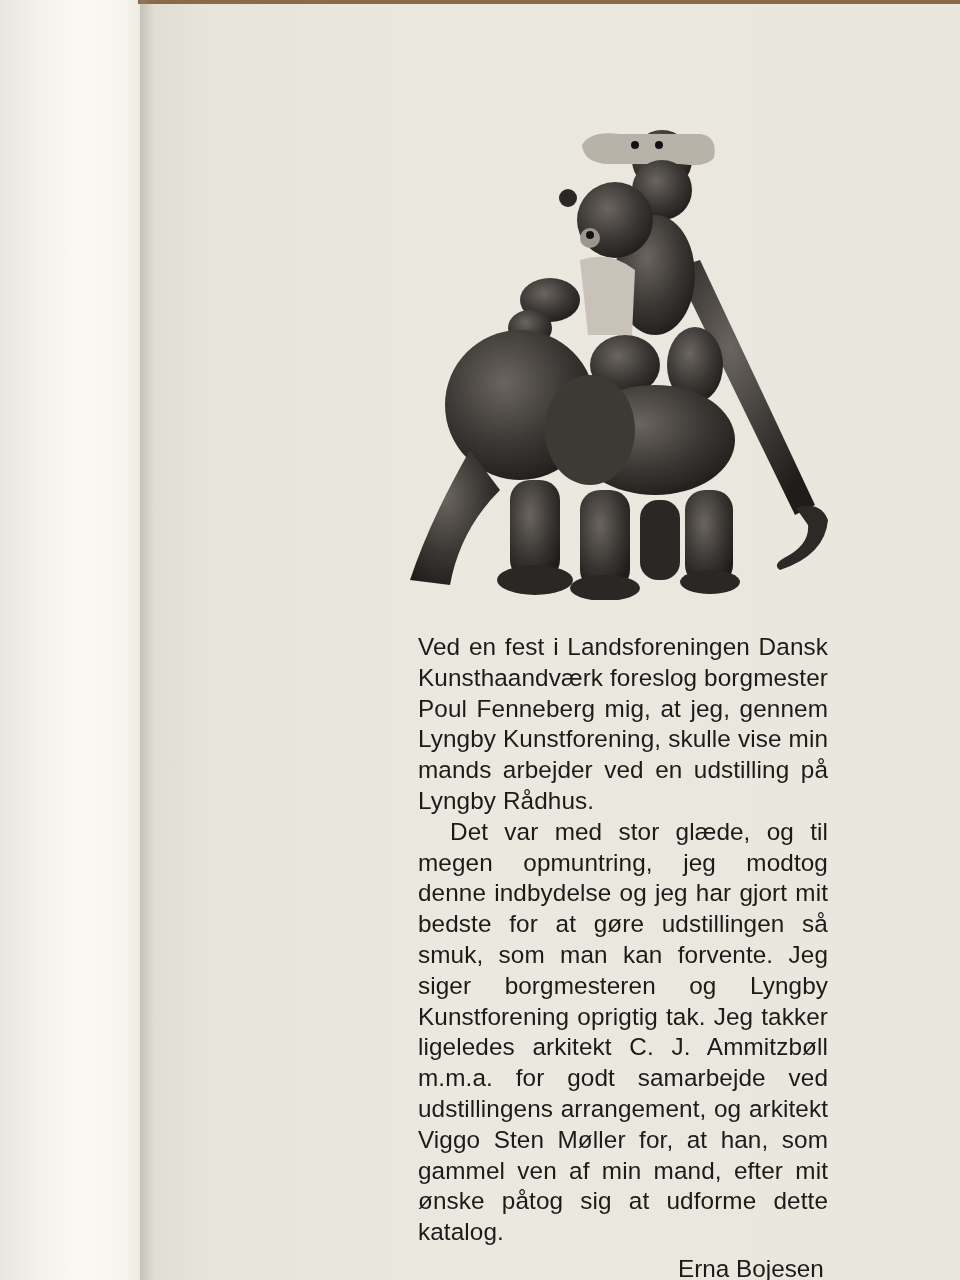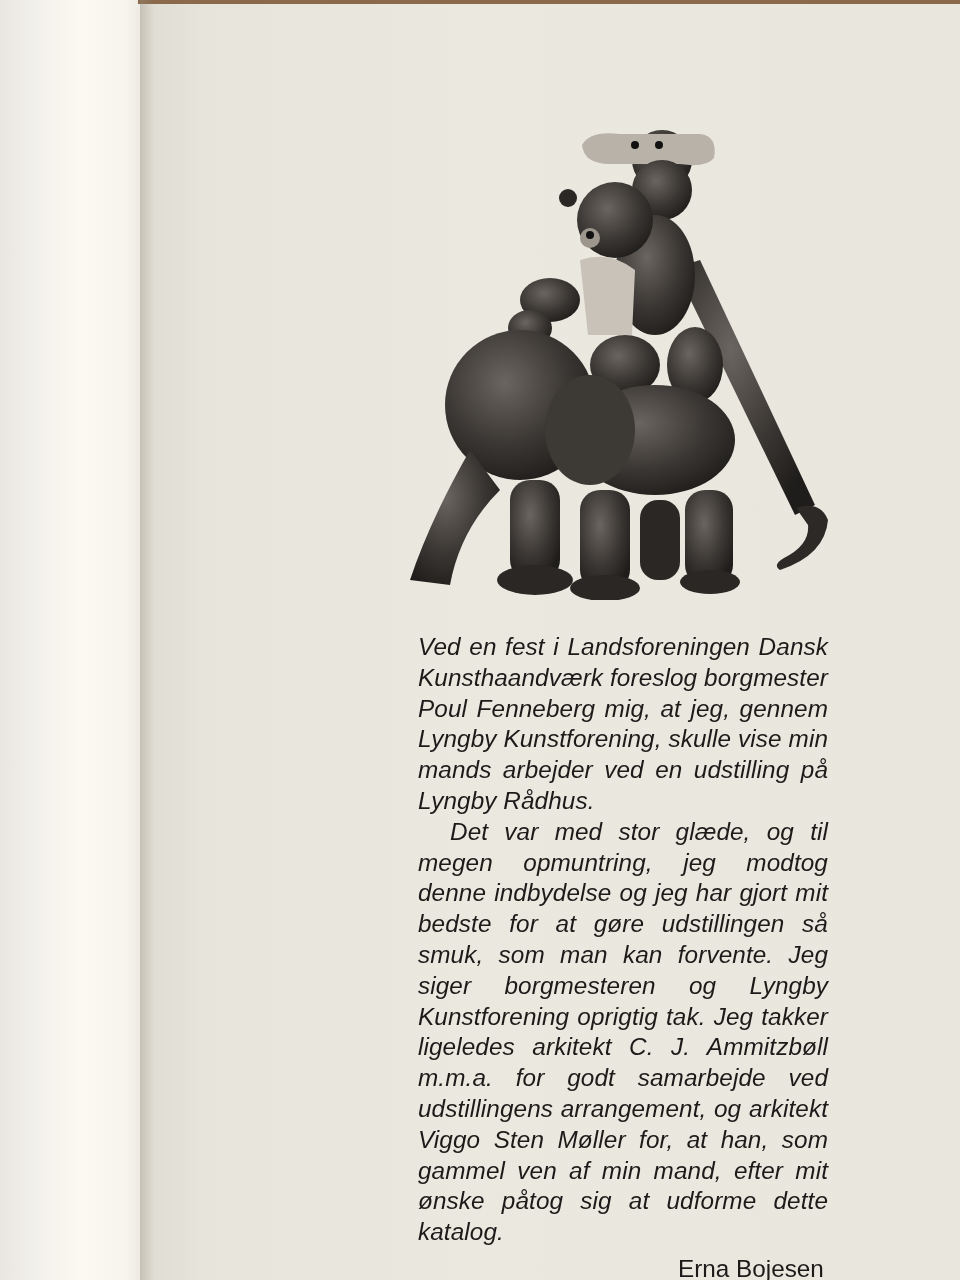--- a/index.html
+++ b/index.html
@@ -25,21 +25,21 @@
       background: linear-gradient(90deg, rgba(150,145,130,0.35), rgba(150,145,130,0));
     }
     .figure {
       position: absolute; left: 400px; top: 100px; width: 470px; height: 500px;
     }
     .text-block {
       position: absolute; left: 418px; top: 632px; width: 410px;
       color: #1c1b19; font-size: 24.3px; line-height: 30.8px;
       text-align: justify; letter-spacing: 0.1px;
     }
-    .text-block p { margin: 0; font-style: italic; }
+    .text-block p { margin: 0; }
     .text-block p.indent { text-indent: 32px; }
     .signature {
       position: absolute; left: 678px; top: 1254px; width: 160px;
       color: #1c1b19; font-size: 24.3px; line-height: 30px; white-space: nowrap;
     }
   </style>
 </head>
 <body>
 
 <div class="left-leaf"></div>

